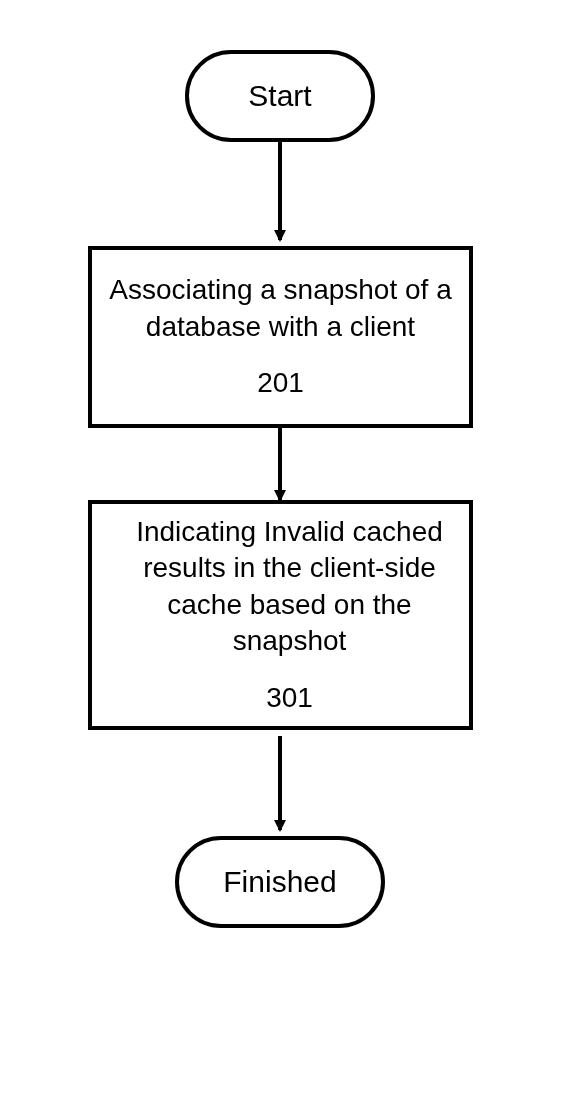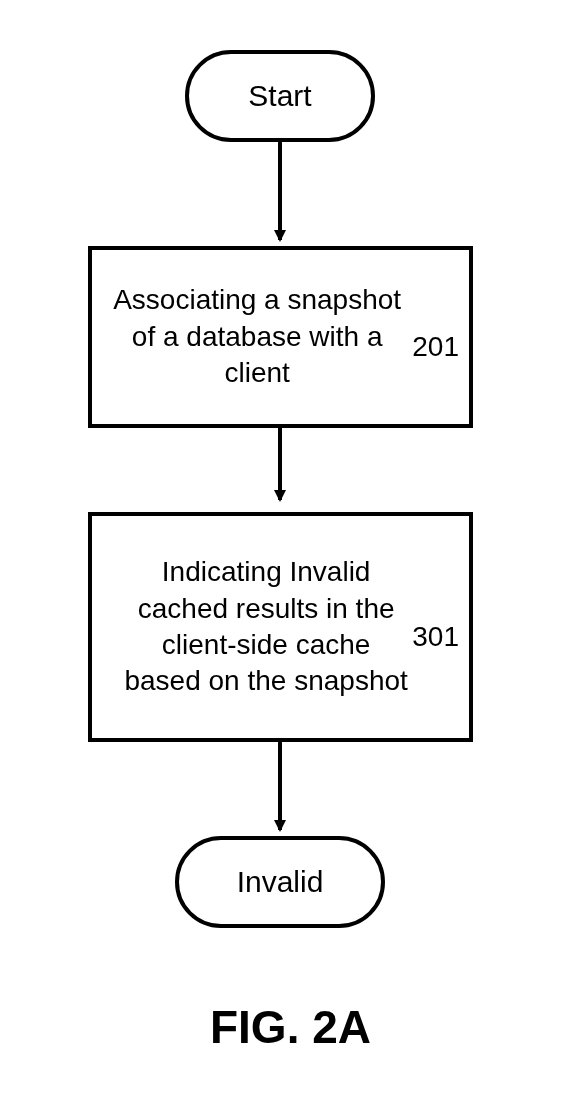--- a/index.html
+++ b/index.html
@@ -26,21 +26,21 @@
     align-items: center;
     justify-content: center;
     font-size: 30px;
     box-sizing: border-box;
   }
   .process {
     position: absolute;
     border: 4px solid #000;
     background: #fff;
     display: flex;
-    flex-direction: row;
+    flex-direction: column;
     align-items: center;
     justify-content: center;
     text-align: center;
     font-size: 28px;
     line-height: 1.3;
     box-sizing: border-box;
     padding: 8px 10px;
   }
   .process .step-no {
     margin-top: 20px;
@@ -81,26 +81,23 @@
 
   <div class="terminator" style="left:185px; top:50px; width:190px; height:92px;">
     <span>Start</span>
   </div>
 
   <div class="process" style="left:88px; top:246px; width:385px; height:182px;">
     <span>Associating a snapshot of a database with a client</span>
     <span class="step-no">201</span>
   </div>
 
-  <div class="process" style="left:88px; top:512px; width:385px; height:230px;padding-left:28px;">
+  <div class="process" style="left:88px; top:500px; width:385px; height:230px;padding-left:28px;">
     <span>Indicating Invalid cached results in the client-side cache based on the snapshot</span>
     <span class="step-no">301</span>
   </div>
 
   <div class="terminator" style="left:175px; top:836px; width:210px; height:92px;">
-    <span>Invalid</span>
+    <span>Finished</span>
   </div>
 
-  <div class="caption" style="left:0; width:581px; top:1000px;">
-    <span>FIG. 2A</span>
-  </div>
 
 </div>
 
 </body></html>

